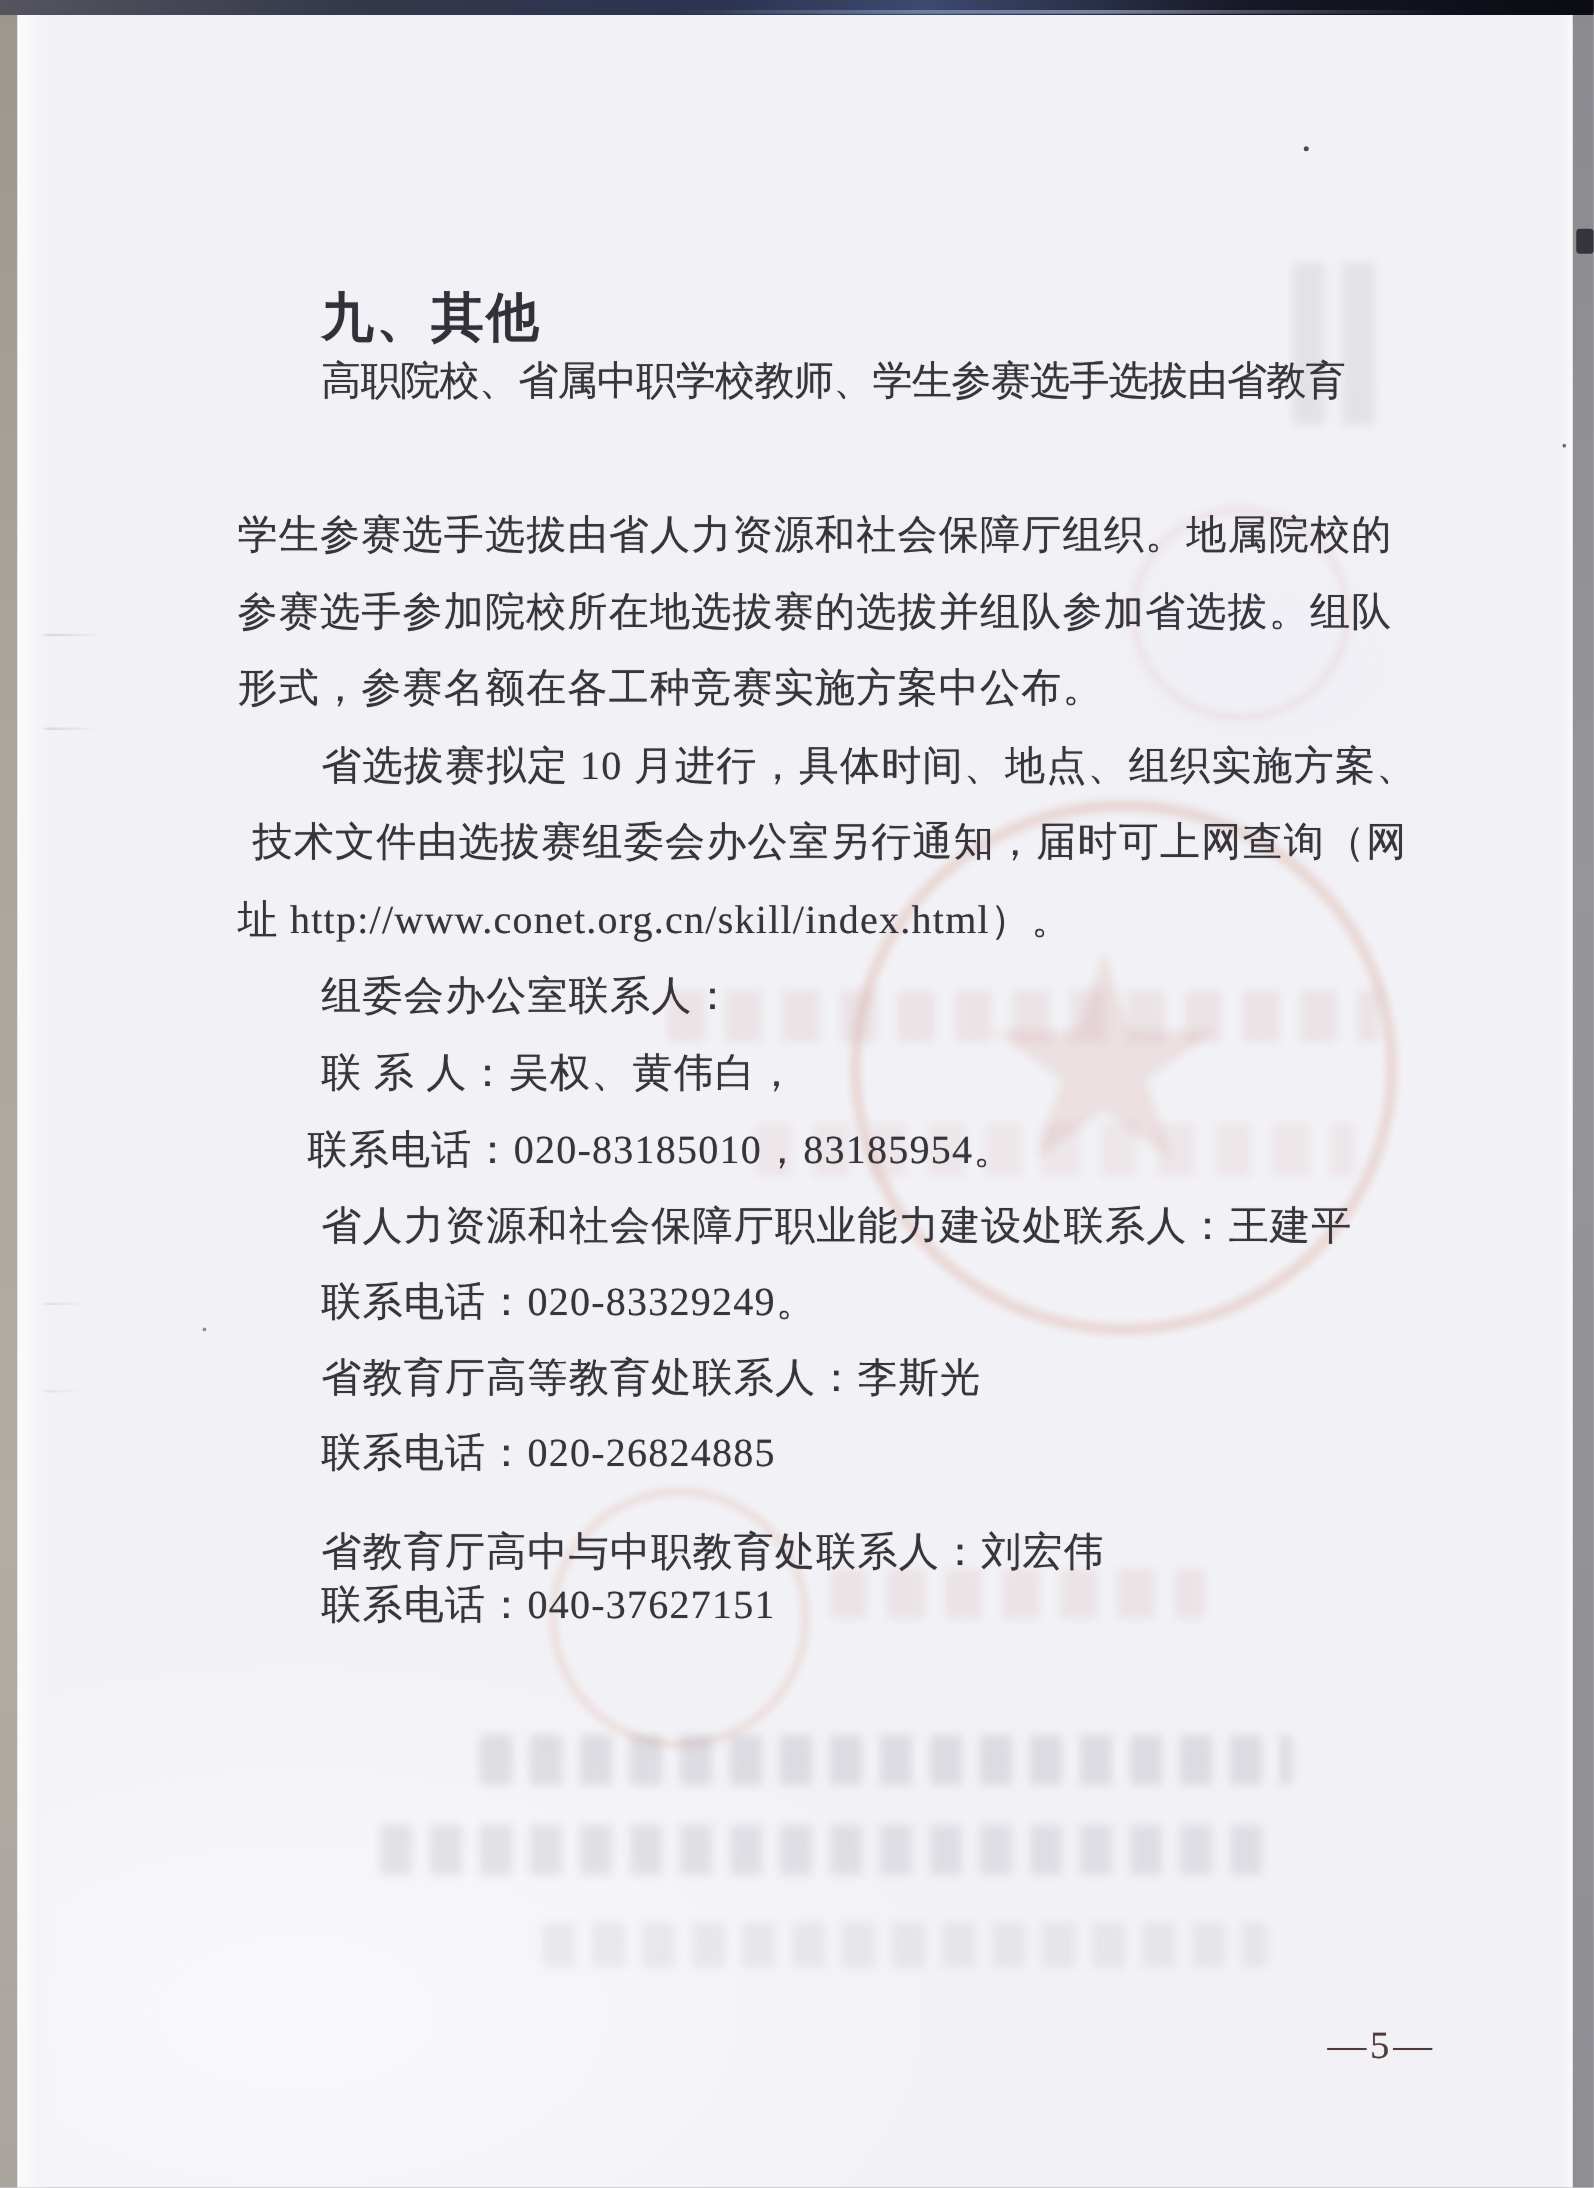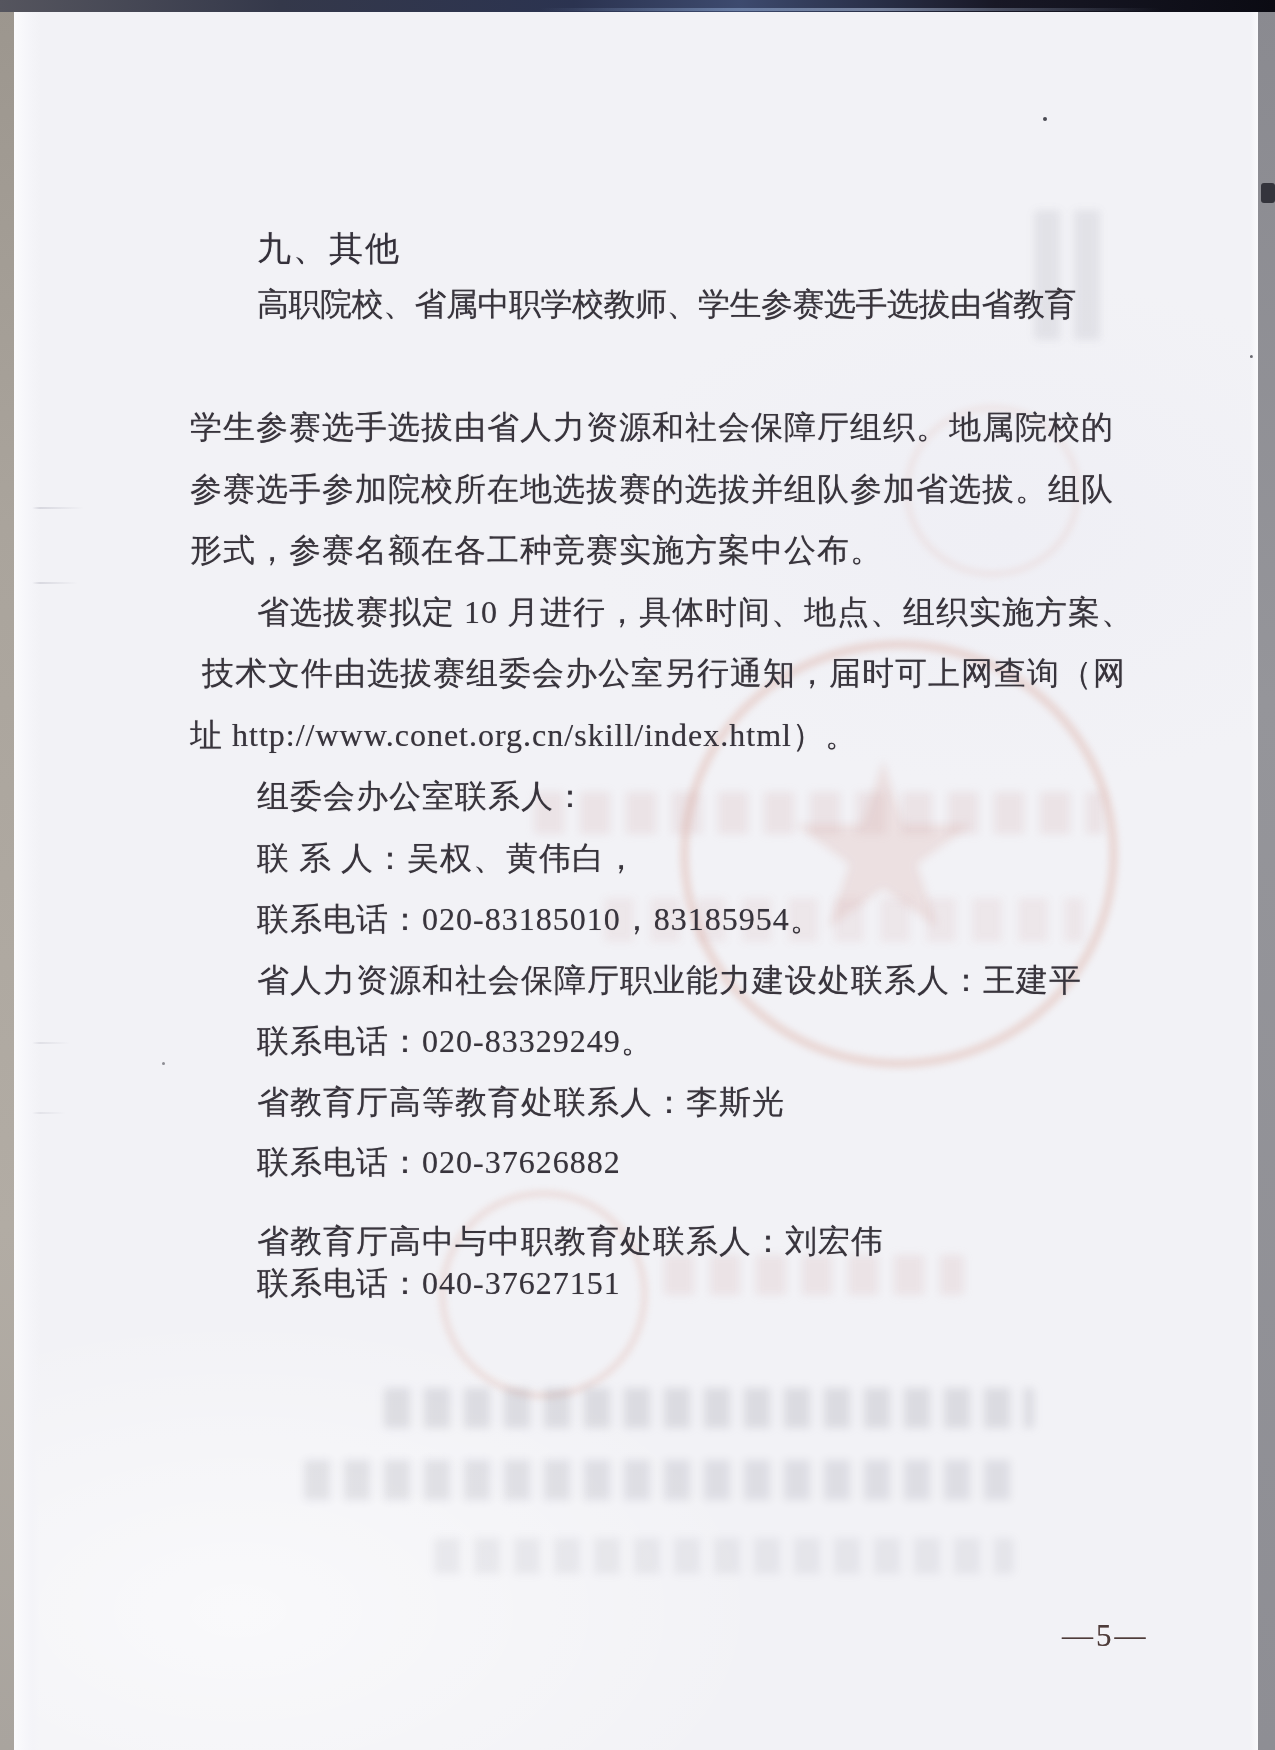--- a/index.html
+++ b/index.html
@@ -75,21 +75,21 @@
   }
   
   .ln{
     position:absolute;white-space:pre;
     font-size:32px;letter-spacing:1px;color:#38343c;
     text-shadow:0 0 .7px rgba(56,52,60,.55);
   }
   .ln.tight{letter-spacing:-0.5px;}
   .ln.heading{
     font-family:"Liberation Sans","DejaVu Sans",sans-serif;
-    font-weight:400;font-size:34px;letter-spacing:2px;color:#34303a;
+    font-weight:700;font-size:42px;letter-spacing:2px;color:#34303a;
   }
   .page-num{
     position:absolute;left:1048px;top:1608px;
     font-size:31px;letter-spacing:3px;color:#4d3c3a;
     text-shadow:0 0 .6px rgba(90,50,45,.5);
   }
 </style>
 </head>
 <body>
 
@@ -130,25 +130,25 @@
 
     <div class="ln tight" style="left:243px;top:273px;">高职院校、省属中职学校教师、学生参赛选手选拔由省教育</div>
     <div class="ln" style="left:176px;top:396px;">学生参赛选手选拔由省人力资源和社会保障厅组织。地属院校的</div>
     <div class="ln" style="left:176px;top:458px;">参赛选手参加院校所在地选拔赛的选拔并组队参加省选拔。组队</div>
     <div class="ln" style="left:176px;top:519px;">形式，参赛名额在各工种竞赛实施方案中公布。</div>
     <div class="ln" style="left:243px;top:581px;">省选拔赛拟定 10 月进行，具体时间、地点、组织实施方案、</div>
     <div class="ln" style="left:188px;top:642px;">技术文件由选拔赛组委会办公室另行通知，届时可上网查询（网</div>
     <div class="ln" style="left:176px;top:704px;">址 http://www.conet.org.cn/skill/index.html）。</div>
     <div class="ln" style="left:243px;top:765px;">组委会办公室联系人：</div>
     <div class="ln" style="left:243px;top:827px;">联 系 人：吴权、黄伟白，</div>
-    <div class="ln" style="left:243px;top:888px;">联系电话：020-83185010，83185954。</div>
+    <div class="ln" style="left:232px;top:888px;">联系电话：020-83185010，83185954。</div>
     <div class="ln" style="left:243px;top:949px;">省人力资源和社会保障厅职业能力建设处联系人：王建平</div>
     <div class="ln" style="left:243px;top:1010px;">联系电话：020-83329249。</div>
     <div class="ln" style="left:243px;top:1071px;">省教育厅高等教育处联系人：李斯光</div>
-    <div class="ln" style="left:243px;top:1131px;">联系电话：020-37626882</div>
+    <div class="ln" style="left:243px;top:1131px;">联系电话：020-26824885</div>
     <div class="ln" style="left:243px;top:1190px;margin-top:20px;">省教育厅高中与中职教育处联系人：刘宏伟</div>
     <div class="ln" style="left:243px;top:1252px;">联系电话：040-37627151</div>
 
     <div class="page-num">—5—</div>
   </div>
 
   <div class="left-paper-lip"></div>
   <div class="right-paper-lip"></div>
 
   <div class="top-edge"></div>

